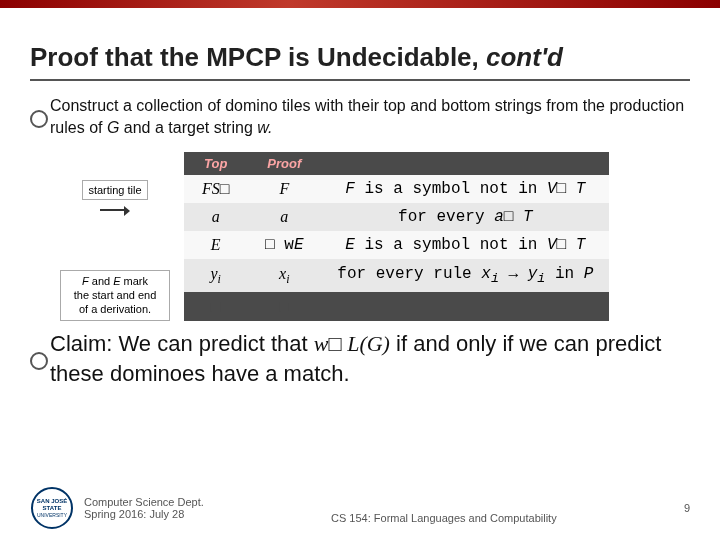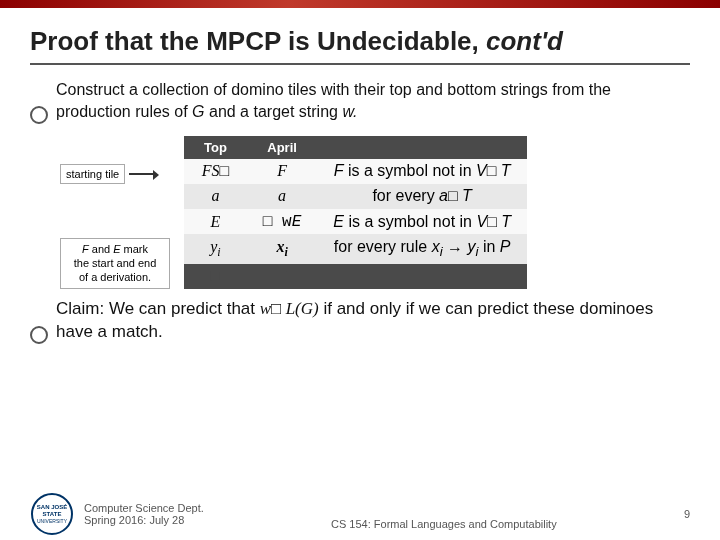--- a/index.html
+++ b/index.html
@@ -14,21 +14,21 @@
     }
 
     
     .top-bar {
       height: 8px;
       background: linear-gradient(to right, #8b0000 0%, #c0392b 40%, #8b0000 100%);
       width: 100%;
     }
 
     .slide-container {
-      padding: 18px 30px 10px 30px;
+      padding: 34px 30px 10px 30px;
       position: relative;
     }
 
     
     .slide-title {
       font-size: 26px;
       font-weight: bold;
       color: #222;
       border-bottom: 2px solid #555;
       padding-bottom: 6px;
@@ -36,22 +36,22 @@
       font-family: Arial, sans-serif;
     }
 
     .slide-title em {
       font-style: italic;
     }
 
     
     .bullet-section {
       display: flex;
-      align-items: flex-end;
-      gap: 8px;
+      align-items: center;
+      gap: 2px;
       margin-bottom: 12px;
     }
 
     .bullet-icon {
       width: 18px;
       height: 18px;
       border: 2px solid #555;
       border-radius: 50%;
       flex-shrink: 0;
       margin-top: 3px;
@@ -70,24 +70,25 @@
 
     
     .main-table {
       border-collapse: collapse;
       font-family: Arial, sans-serif;
       font-size: 13px;
     }
 
     .main-table th {
       background: #4a4a4a;
-      color: #ffffff;
+      color: #fca5a5;
       padding: 4px 20px;
       text-align: center;
       font-weight: bold;
+      font-style: italic;
     }
 
     .main-table td {
       padding: 3px 16px;
       text-align: center;
       border: none;
       font-size: 16px;
     }
 
     .main-table tr:nth-child(even) td {
@@ -100,31 +101,32 @@
 
     .main-table tr.dark-row td {
       background: #4a4a4a;
       color: #4a4a4a;
     }
 
     .right-col-text {
       text-align: left;
       font-size: 12px;
       white-space: nowrap;
+      font-family: Liberation Mono, monospace;
     }
 
     
     .bottom-bullet {
       margin-top: 8px;
     }
 
     
     .slide-footer {
       position: absolute;
-      bottom: 4px;
+      bottom: 10px;
       left: 0;
       right: 0;
       display: flex;
       justify-content: space-between;
       align-items: center;
       padding: 0 30px;
       font-size: 11px;
       font-family: Arial, sans-serif;
       color: #555;
     }
@@ -183,34 +185,34 @@
   <div class="bullet-section">
     <div class="bullet-icon"></div>
     <div class="bullet-text">
       <span>Construct a collection of domino tiles with their top and bottom strings from the production rules of </span><em>G</em><span> and a target string </span><em>w.</em>
     </div>
   </div>
 
   <div style="display:flex; gap:14px; margin-left: 30px; margin-bottom:8px;">
 
     <div style="display:flex; flex-direction:column; justify-content:space-around; width:110px; padding-top:28px;">
-      <div style="display:flex; align-items:center; gap:4px; font-size:11px; font-family:Arial,sans-serif; margin-bottom:26px;">
+      <div style="display:flex; align-items:center; gap:4px; font-size:11px; font-family:Arial,sans-serif; margin-bottom:26px;flex-direction:column;">
         <div style="border:1px solid #aaa; padding:3px 5px; font-size:11px; text-align:center; white-space:nowrap;">starting tile</div>
         <div class="arrow-right"></div>
       </div>
       <div style="border:1px solid #aaa; padding:3px 5px; font-size:11px; font-family:Arial,sans-serif; text-align:center; line-height:1.3; margin-top:28px;">
         <em>F</em> and <em>E</em> mark<br>the start and end<br>of a derivation.
       </div>
     </div>
 
     <table class="main-table">
       <thead>
         <tr>
           <th>Top</th>
-          <th>April</th>
+          <th>Proof</th>
           <th style="background:#4a4a4a; min-width:200px;"></th>
         </tr>
       </thead>
       <tbody>
 
         <tr>
           <td style="font-style:italic; font-family:'Times New Roman',serif;">FS□</td>
           <td style="font-style:italic; font-family:'Times New Roman',serif;">F</td>
           <td class="right-col-text"><span style="font-style:italic;">F</span> is a symbol not in <span style="font-style:italic;">V</span>□ <span style="font-style:italic;">T</span></td>
         </tr>
@@ -223,36 +225,36 @@
 
 
         <tr>
           <td style="font-style:italic; font-family:'Times New Roman',serif;">E</td>
           <td style="font-family:Liberation Mono, monospace;">□ w<span style="font-style:italic;">E</span></td>
           <td class="right-col-text"><span style="font-style:italic;">E</span> is a symbol not in <span style="font-style:italic;">V</span>□ <span style="font-style:italic;">T</span></td>
         </tr>
 
         <tr>
           <td style="font-style:italic; font-family:'Times New Roman',serif;text-align:center;">y<sub style="font-size:0.75em;">i</sub></td>
-          <td style="font-style:italic; font-family:'Times New Roman',serif;font-weight:bold;">x<sub style="font-size:0.75em;">i</sub></td>
+          <td style="font-style:italic; font-family:'Times New Roman',serif;">x<sub style="font-size:0.75em;">i</sub></td>
           <td class="right-col-text">for every rule <span style="font-style:italic;">x<sub>i</sub></span> → <span style="font-style:italic;">y<sub>i</sub></span> in <span style="font-style:italic;">P</span></td>
         </tr>
 
         <tr class="dark-row">
           <td style="color:#4a4a4a; background:#4a4a4a;">□</td>
           <td style="color:#4a4a4a; background:#4a4a4a;">□</td>
           <td style="background:#4a4a4a;"></td>
         </tr>
       </tbody>
     </table>
   </div>
 
   <div class="bullet-section bottom-bullet">
     <div class="bullet-icon"></div>
-    <div class="bullet-text" style="font-size:17px; line-height:1.4;">
+    <div class="bullet-text" style="font-size:22px; line-height:1.4;">
       <span>Claim: We can predict that </span><span style="font-style:italic; font-family:'Times New Roman',serif;">w□ L(G)</span><span> if and only if we can predict these dominoes have a match.</span>
     </div>
   </div>
 
 </div>
 
 <div class="slide-footer">
   <div class="footer-left">
 
     <svg width="44" height="44" viewBox="0 0 44 44">

